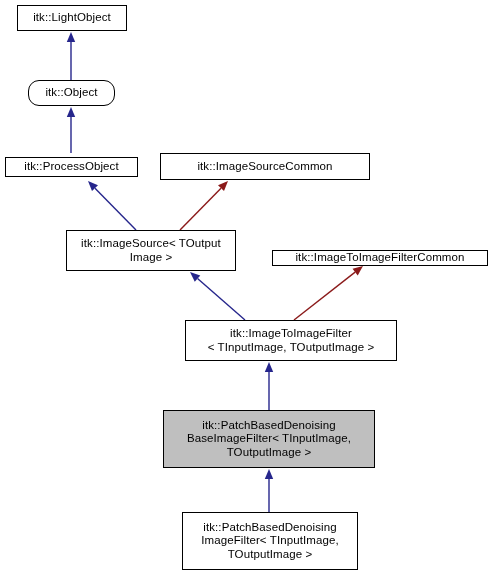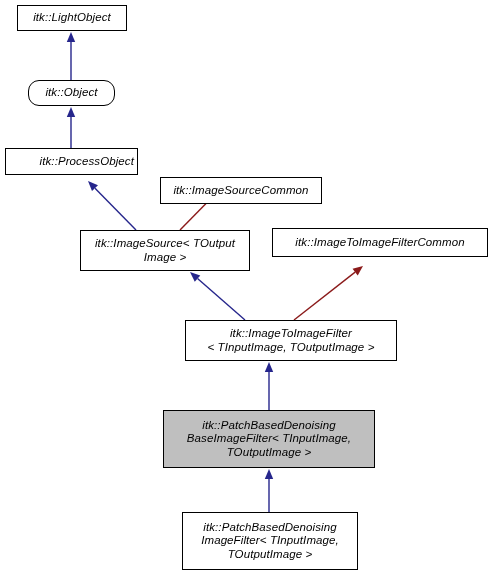--- a/index.html
+++ b/index.html
@@ -35,21 +35,20 @@
     display: flex;
     align-items: center;
     justify-content: center;
     text-align: center;
     font-size: 11.5px;
     line-height: 13.5px;
     letter-spacing: 0.1px;
     white-space: pre-line;
     padding: 0 3px;
     z-index: 2;
-    font-style: italic;
   }
   .node.highlight {
     background: #bfbfbf;
   }
   .node-label {
     display: block;
     width: 100%;
     white-space: pre-line;
   }
 </style>
@@ -87,25 +86,25 @@
         <polygon points="269,362 273.2,372 264.8,372" fill="#26268c"></polygon>
       </g>
       <g>
         <line x1="269" y1="512" x2="269" y2="479" stroke="#26268c" stroke-width="1.4"></line>
         <polygon points="269,469 273.2,479 264.8,479" fill="#26268c"></polygon>
       </g>
     </svg>
   <div id="node-layer">
       <div class="node" style="left: 17px; top: 5px; width: 110px; height: 26px;"><span class="node-label">itk::LightObject</span></div>
       <div class="node" style="left: 28px; top: 80px; width: 87px; height: 26px; border-radius: 11px;"><span class="node-label">itk::Object</span></div>
-      <div class="node" style="left: 5px; top: 148px; width: 133px; height: 27px; text-align: right;"><span class="node-label">itk::ProcessObject</span></div>
-      <div class="node" style="left: 160px; top: 153px; width: 162px; height: 27px; margin-top: 24px;"><span class="node-label">itk::ImageSourceCommon</span></div>
-      <div class="node" style="left: 80px; top: 230px; width: 170px; height: 41px;"><span class="node-label">itk::ImageSource&lt; TOutput
+      <div class="node" style="left: 5px; top: 157px; width: 133px; height: 20px;"><span class="node-label">itk::ProcessObject</span></div>
+      <div class="node" style="left: 160px; top: 153px; width: 210px; height: 27px;"><span class="node-label">itk::ImageSourceCommon</span></div>
+      <div class="node" style="left: 66px; top: 230px; width: 170px; height: 41px;"><span class="node-label">itk::ImageSource&lt; TOutput
 Image &gt;</span></div>
-      <div class="node" style="left: 272px; top: 228px; width: 216px; height: 29px;"><span class="node-label">itk::ImageToImageFilterCommon</span></div>
+      <div class="node" style="left: 272px; top: 250px; width: 216px; height: 16px;"><span class="node-label">itk::ImageToImageFilterCommon</span></div>
       <div class="node" style="left: 163px; top: 320px; width: 212px; height: 41px; margin-left: 22px;"><span class="node-label">itk::ImageToImageFilter
 &lt; TInputImage, TOutputImage &gt;</span></div>
       <div class="node highlight" style="left: 163px; top: 410px; width: 212px; height: 58px;"><span class="node-label">itk::PatchBasedDenoising
 BaseImageFilter&lt; TInputImage,
 TOutputImage &gt;</span></div>
       <div class="node" style="left: 182px; top: 512px; width: 176px; height: 58px;"><span class="node-label">itk::PatchBasedDenoising
 ImageFilter&lt; TInputImage,
 TOutputImage &gt;</span></div>
     </div>
 </div>

